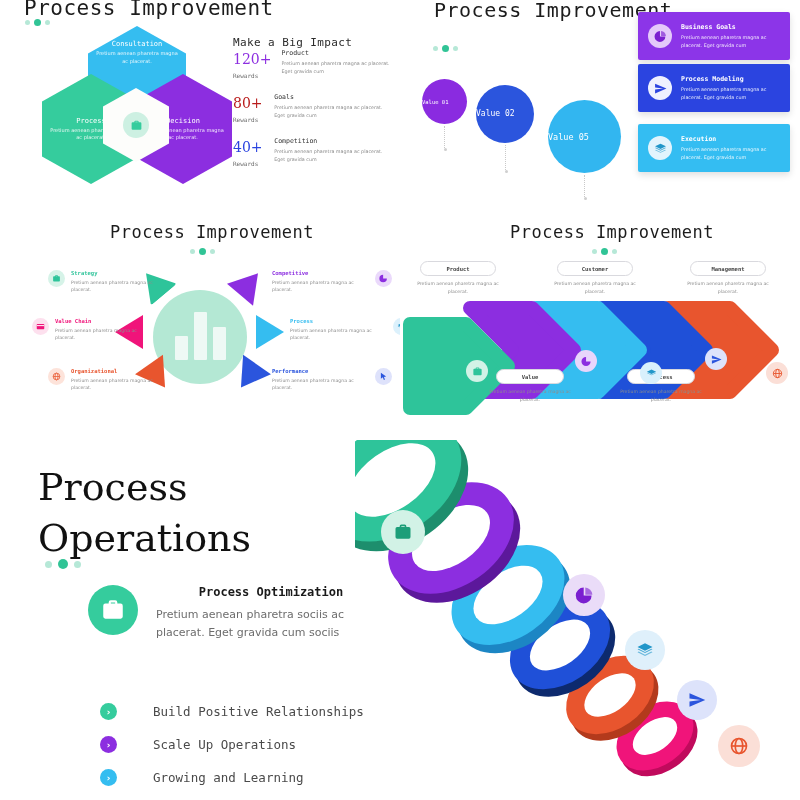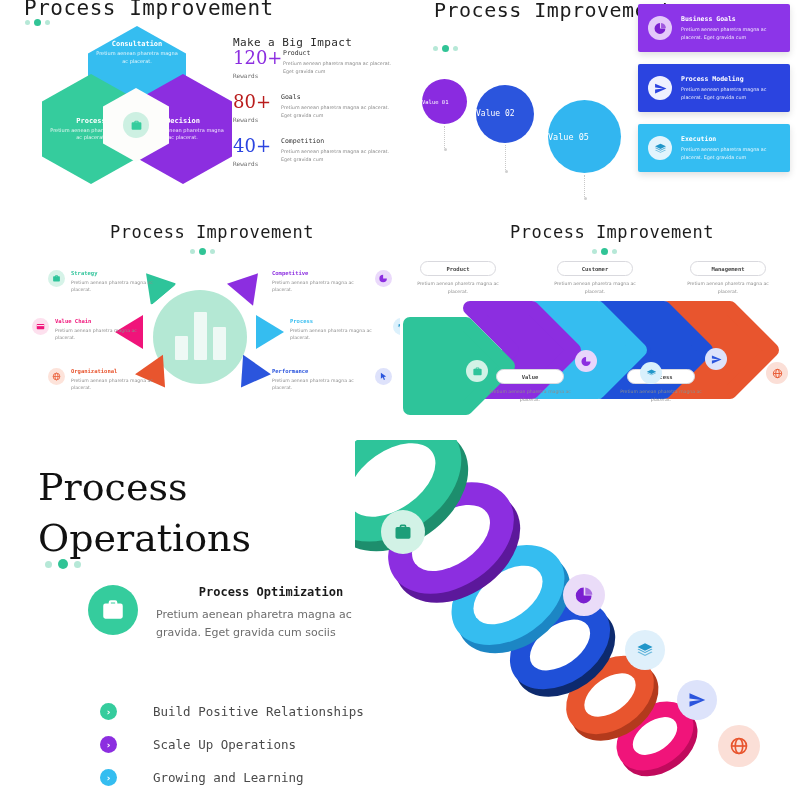--- a/index.html
+++ b/index.html
@@ -26,36 +26,36 @@
   #p1 { left: 0; top: 0; width: 400px; height: 205px; }
   #p1 .slide-title { position: absolute; left: 24px; top: -4px; font-size: 21px; }
   #p1 .dots { position: absolute; left: 25px; top: 19px; }
   .hexwrap { position: absolute; left: 42px; top: 26px; width: 190px; height: 170px; }
   .hex {
     position: absolute;
     clip-path: polygon(50% 0%, 100% 25%, 100% 75%, 50% 100%, 0% 75%, 0% 25%);
     display: flex; flex-direction: column; align-items: center; justify-content: center;
     text-align: center; padding: 6px;
   }
-  .hex .h-title { font-family: "DejaVu Sans Mono", monospace; font-size: 7px; font-weight: bold; color: #fff; margin-bottom: 2px; }
+  .hex .h-title { font-family: "DejaVu Sans Mono", monospace; font-size: 7px; font-weight: normal; color: #fff; margin-bottom: 2px; }
   .hex .h-desc { font-size: 5px; line-height: 1.5; color: rgba(255,255,255,.88); }
   #hexTop { left: 46px; top: 0px; width: 98px; height: 110px; background: #35bdf0; padding-top: 14px; justify-content: flex-start; }
   #hexLeft { left: 0px; top: 48px; width: 98px; height: 110px; background: #35cc9d; }
   #hexRight { left: 92px; top: 48px; width: 98px; height: 110px; background: #8c2ee0; }
   #hexCenter {
     left: 61px; top: 62px; width: 66px; height: 74px; background: #fdfdfb; z-index: 5;
   }
   .hex-badge { width: 26px; height: 26px; border-radius: 50%; background: #cdf0e2; display: flex; align-items: center; justify-content: center; }
 
   
   .stats { position: absolute; left: 233px; top: 36px; width: 160px; }
   .stats .st-head { font-family: "DejaVu Sans Mono", monospace; font-size: 11px; color: #2b2b2b; letter-spacing: .4px; }
   .stat-row { display: flex; gap: 10px; margin-bottom: 14px; }
   .stat-num { width: 40px; text-align: left; }
-  .stat-num .big { font-family: "DejaVu Serif", serif; font-size: 18px; line-height: 1; }
+  .stat-num .big { font-family: "DejaVu Serif", serif; font-size: 14px; line-height: 1; }
   .stat-num .small { font-family: "DejaVu Sans Mono", monospace; font-size: 6px; color: #6b6b6b; display: block; margin-top: 4px; }
   .stat-body .s-title { font-family: "DejaVu Sans Mono", monospace; font-size: 6.5px; color: #333; margin-bottom: 3px; }
   .stat-body .s-desc { font-size: 4.8px; line-height: 1.6; color: #8b8b8b; }
 
   
   #p2 { left: 400px; top: 0; width: 400px; height: 205px; }
   #p2 .slide-title { position: absolute; left: 34px; top: -2px; font-size: 20px; }
   #p2 .dots { position: absolute; left: 33px; top: 45px; }
   .bubble { position: absolute; border-radius: 50%; color: #fff; display: flex; align-items: center; 
             text-align: center; font-family: "DejaVu Sans Mono", monospace; }
@@ -63,21 +63,21 @@
   #b2 { left: 76px; top: 85px; width: 58px; height: 58px; background: #2b55dd; font-size: 8px; line-height: 1.25; }
   #b3 { left: 148px; top: 100px; width: 73px; height: 73px; background: #32b6f0; font-size: 8.5px; }
   .stem { position: absolute; width: 1px; border-left: 1px dotted #c9c9c9; }
   .stem::after { content: ""; position: absolute; left: -1.5px; bottom: -3px; width: 3px; height: 3px; border-radius: 50%; background: #cfcfcf; }
 
   .card { position: absolute; left: 238px; width: 152px; height: 48px; border-radius: 2px;
           display: flex; align-items: center; gap: 9px; padding: 0 10px; box-shadow: 0 3px 7px rgba(0,0,0,.13); }
   .card .c-ico { width: 24px; height: 24px; border-radius: 50%; flex: none; display: flex; align-items: center; justify-content: center; }
   .card .c-title { font-family: "DejaVu Sans Mono", monospace; font-size: 6.5px; font-weight: bold; color: #fff; margin-bottom: 3px; }
   .card .c-desc { font-size: 4.8px; line-height: 1.6; color: rgba(255,255,255,.88); }
-  #c1 { top: 4px;  background: #8c35e8; }
+  #c1 { top: 12px;  background: #8c35e8; }
   #c2 { top: 64px; background: #2b44e0; }
   #c3 { top: 124px; background: #34bdf2; }
 
   
   #p3 { left: 0; top: 210px; width: 400px; height: 210px; }
   #p3 .slide-title { position: absolute; left: 110px; top: 12px; font-size: 17px; }
   #p3 .dots { position: absolute; left: 190px; top: 38px; }
   .hub { position: absolute; left: 153px; top: 80px; width: 94px; height: 94px; border-radius: 50%; background: #b4e8d4;
          display: flex; align-items: flex-end; justify-content: center; gap: 6px; padding-bottom: 24px; }
   .hub span { display: block; width: 13px; background: #eef9f5; border-radius: 1px; }
@@ -450,21 +450,21 @@
       </div>
 
     <div class="opt">
       <div class="o-ico">
         <svg width="26" height="26" viewBox="0 0 24 24" fill="#ffffff">
             <path d="M10 3h4a2 2 0 0 1 2 2v1h3a2 2 0 0 1 2 2v10a2 2 0 0 1-2 2H5a2 2 0 0 1-2-2V8a2 2 0 0 1 2-2h3V5a2 2 0 0 1 2-2zm0 3h4V5h-4v1zm1 7h2v2h-2v-2z"></path>
           </svg>
       </div>
       <div>
         <div class="o-title">Process Optimization</div>
-        <div class="o-desc">Pretium aenean pharetra magna ac gravida. Eget gravida cum sociis</div>
+        <div class="o-desc">Pretium aenean pharetra sociis ac placerat. Eget gravida cum sociis</div>
       </div>
     </div>
 
     <div class="blist">
       <div class="bitem">
         <div class="bdot" style="background:#35cc9d">›</div>
         <div class="btext">Build Positive Relationships</div>
       </div>
       <div class="bitem">
         <div class="bdot" style="background:#8c2ee0">›</div>

